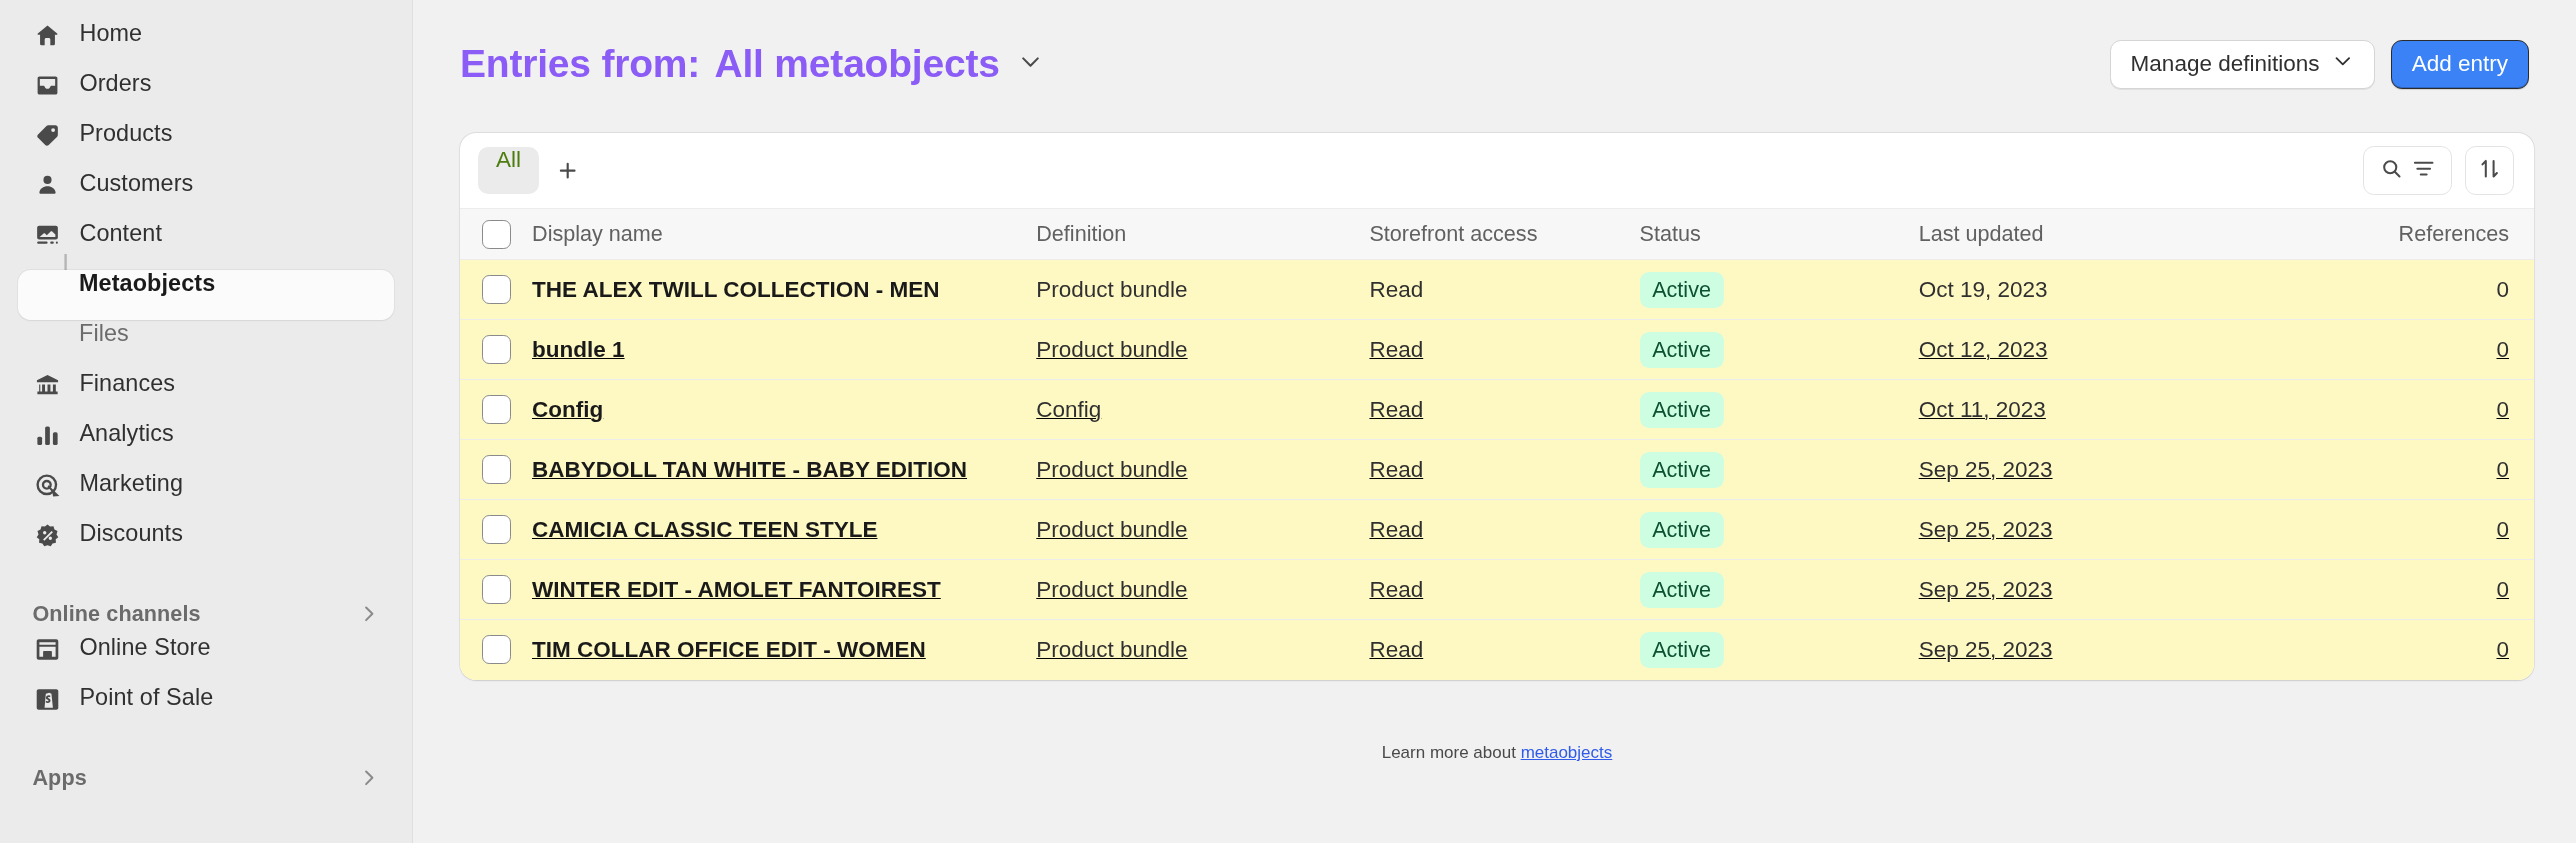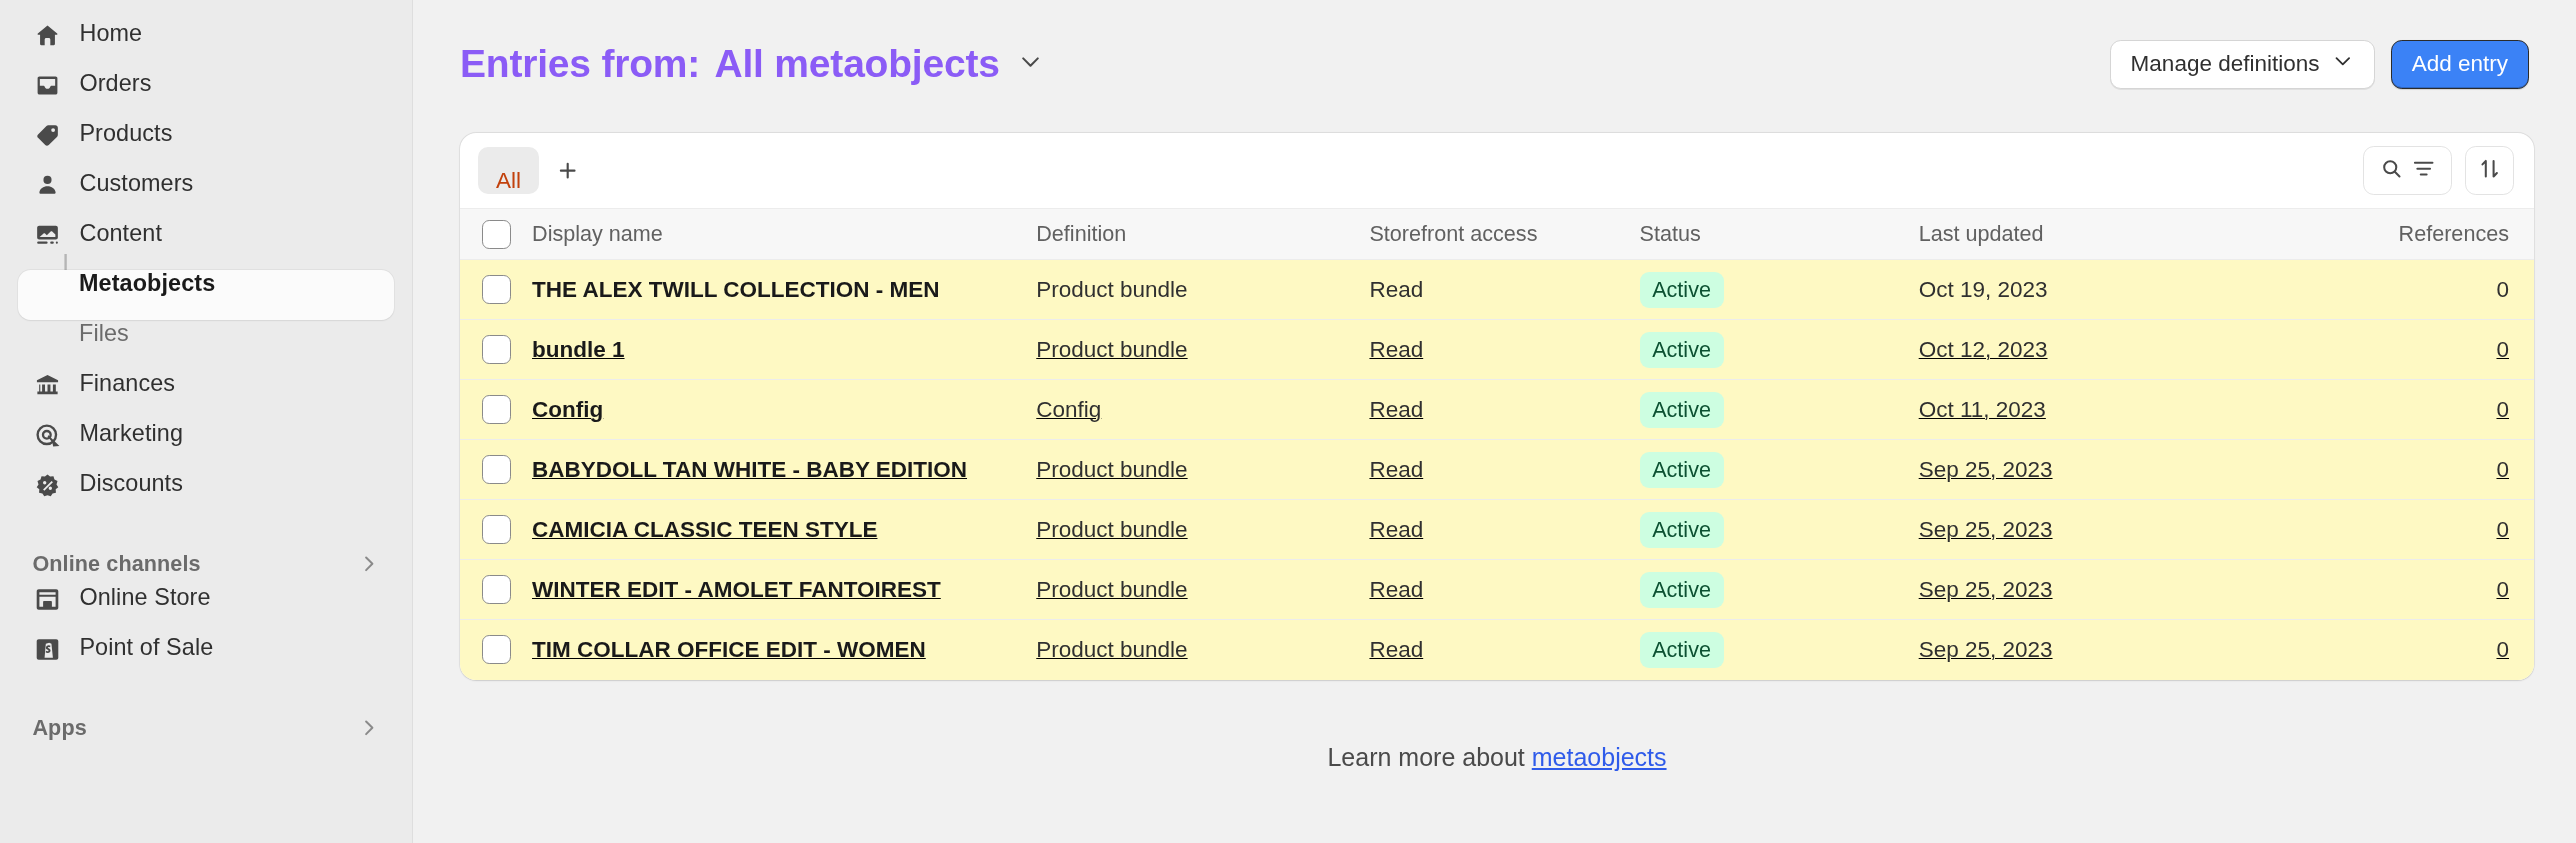--- a/index.html
+++ b/index.html
@@ -123,25 +123,25 @@
     overflow: hidden;
   }
   .card-toolbar {
     display: flex; align-items: center; justify-content: space-between;
     height: 75px;
     padding: 0 20px 0 18px;
   }
   .tabs { display: flex; align-items: center; gap: 5.4px; }
   .tab {
     height: 47px; min-width: 56px;
-    display: flex; align-items: flex-end; justify-content: center;
+    display: flex; align-items: flex-start; justify-content: center;
     padding: 0 18px;
     border-radius: 10px;
     font-size: 22.5px;
-    color: #c2410c;
+    color: #4d7c0f;
     cursor: pointer;
   }
   .tab.selected { background: #ebebeb; font-weight: 400; }
   .tab-add {
     width: 47px; height: 47px;
     display:flex; align-items:center; justify-content:center;
     border-radius: 10px; color:#4a4a4a; cursor:pointer;
   }
   .toolbar-right { display: flex; align-items: center; gap: 12.6px; }
   .tool-btn {
@@ -201,21 +201,21 @@
     color: #0c5132;
     font-size: 21.6px;
     white-space: nowrap;
   }
 
   .card-footnote {
     position: absolute;
     left: 47px; top: 743px;
     width: 2074px;
     text-align: center;
-    font-size: 25px;
+    font-size: 17px;
     color: #4a4a4a;
   }
   .card-footnote a { color: #2f5bea; text-decoration: underline; }
 </style>
 </head>
 <body>
 
 <div class="app">
 
   <nav class="sidebar">
@@ -284,20 +284,30 @@
 
     <div class="nav-item">
       <span class="ico">
         <svg width="27" height="27" viewBox="0 0 24 24" fill="currentColor">
             <path d="M12 2.6 2.6 7.3v1.9h18.8V7.3L12 2.6zM4.6 11v6.4H3v2.3h18v-2.3h-1.6V11h-2.6v6.4h-2.2V11h-2.6v6.4h-2.2V11H7.2v6.4H5.6V11z"></path>
           </svg>
       </span>
       <span class="lbl">Finances</span>
     </div>
 
+    <div class="nav-item">
+      <span class="ico">
+        <svg width="27" height="27" viewBox="0 0 24 24" fill="currentColor">
+            <rect x="3" y="13" width="4.2" height="7.4" rx="1.4"></rect>
+            <rect x="9.9" y="4" width="4.2" height="16.4" rx="1.4"></rect>
+            <rect x="16.8" y="9.2" width="4.2" height="11.2" rx="1.4"></rect>
+          </svg>
+      </span>
+      <span class="lbl">Analytics</span>
+    </div>
 
     <div class="nav-item">
       <span class="ico">
         <svg width="27" height="27" viewBox="0 0 24 24" fill="none" stroke="currentColor" stroke-width="2.1">
           <circle cx="11.4" cy="11.4" r="8.2"></circle>
             <circle cx="11.4" cy="11.4" r="3.4"></circle>
           <path d="M12.6 12.4 L21 20.8 L17.6 21 L16.9 17.7Z" fill="currentColor" stroke-width="1.4"></path>
         </svg>
       </span>
       <span class="lbl">Marketing</span>

